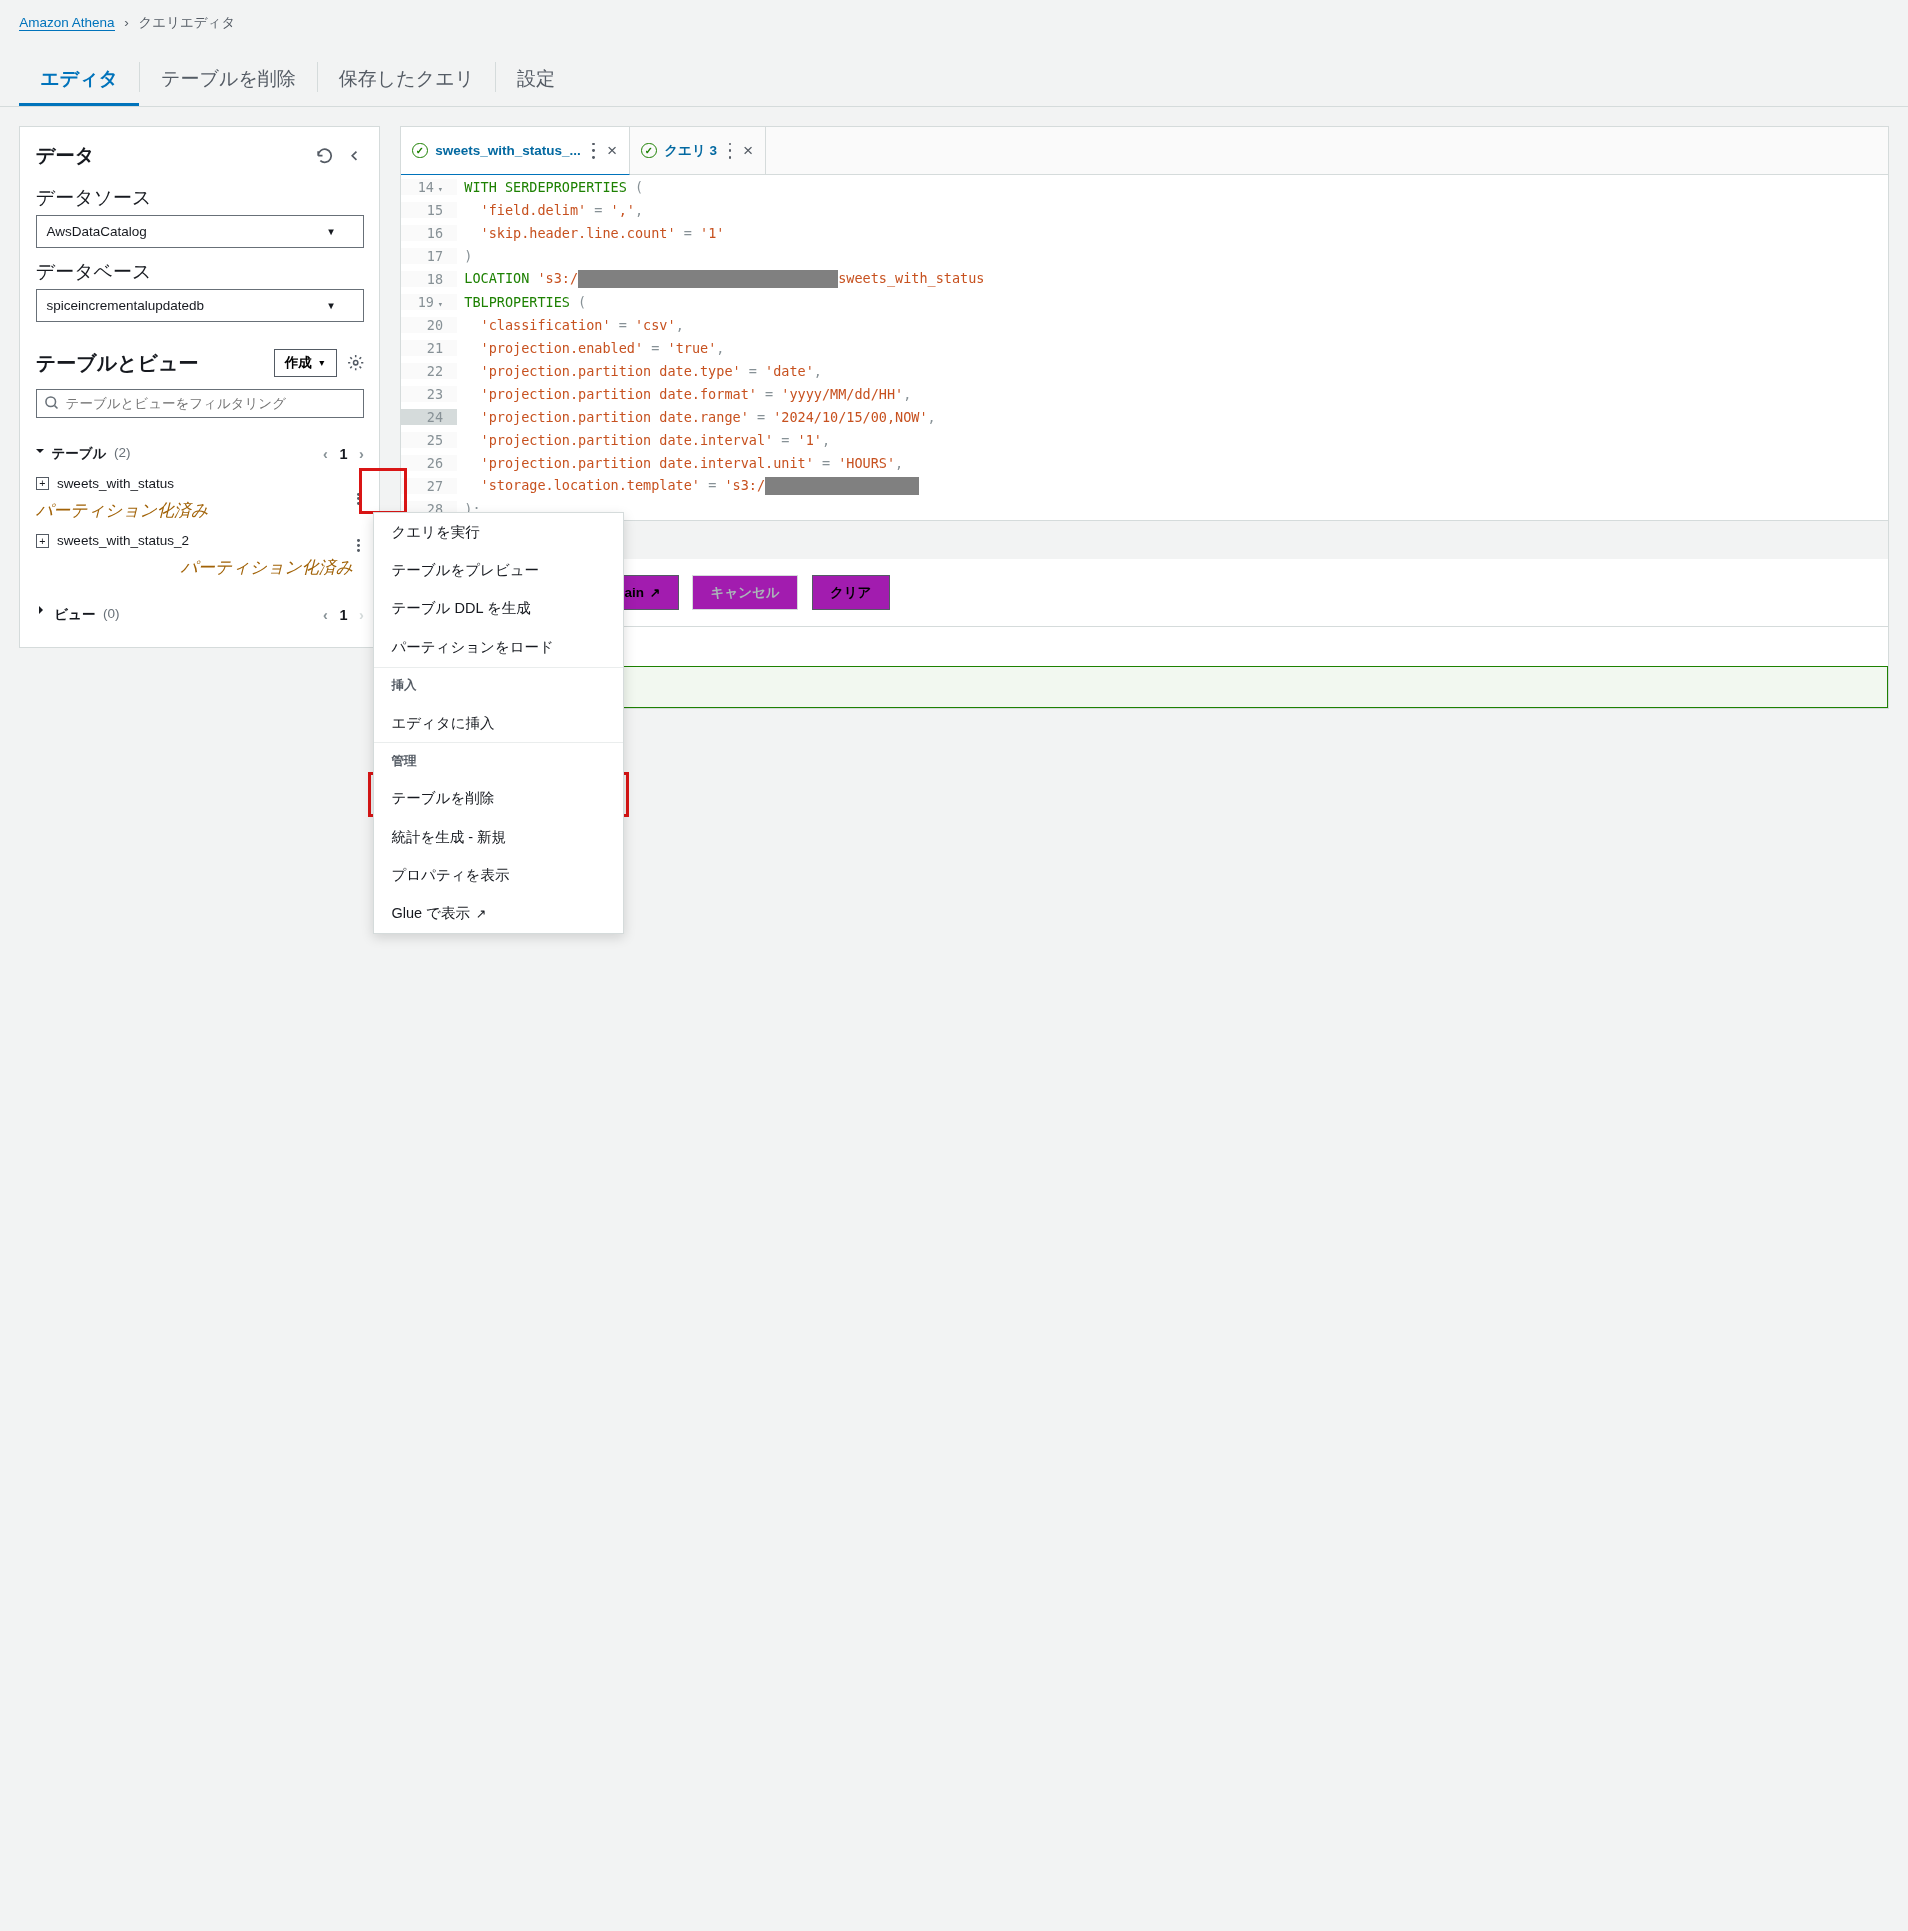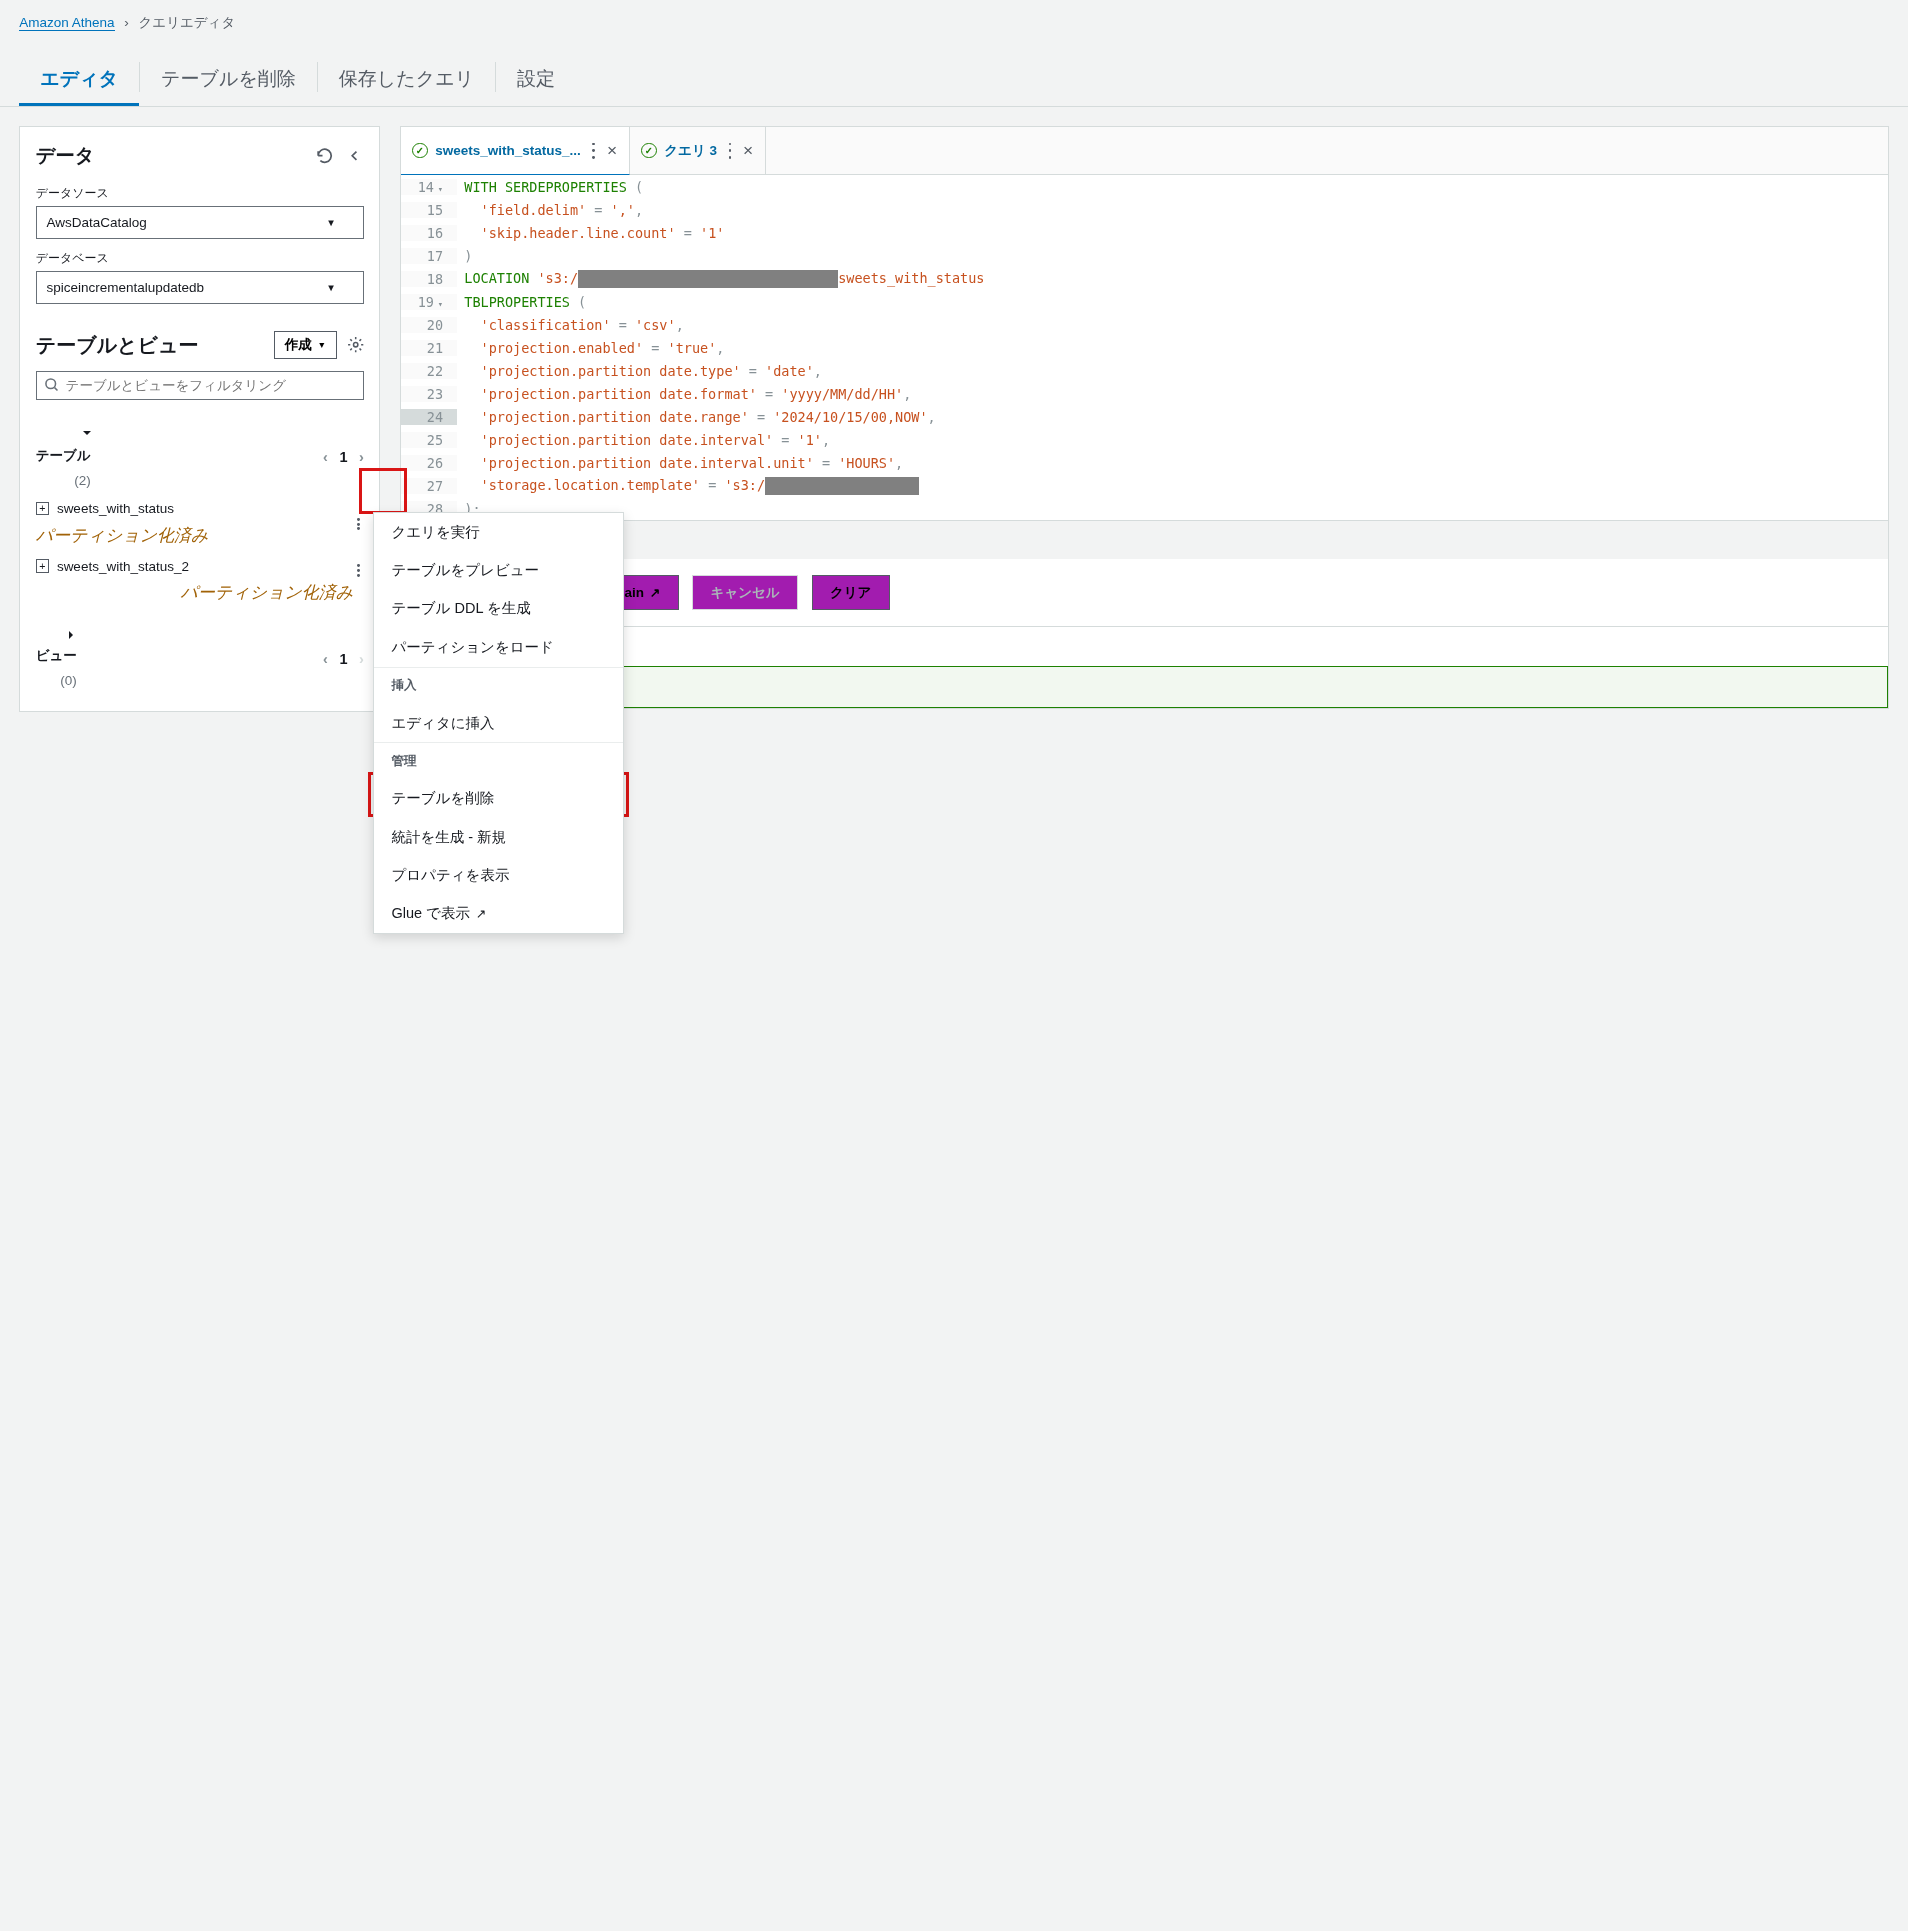--- a/index.html
+++ b/index.html
@@ -92,21 +92,21 @@
 .left-header .icons {
   display: flex;
   gap: 13.5px;
 }
 .icon-btn {
   width: 17.4px; height: 17.4px;
   display: inline-flex; align-items: center; justify-content: center;
   cursor: pointer;
   color: #545b64;
 }
-.field-label { font-size: 12px; color: #16191f; margin: 11.6px 0 3.9px; }
+.field-label { font-size: 19px; color: #16191f; margin: 11.6px 0 3.9px; }
 .select {
   width: 100%;
   border: 1px solid #687078;
   padding: 5.8px 27px 5.8px 9.7px;
   font-size: 13.5px;
   background: #fff;
   height: 33px;
   display: flex;
   align-items: center;
   justify-content: space-between;
@@ -148,21 +148,21 @@
   border: 0; outline: 0; font-size: 13.5px; flex: 1; color: #687078;
 }
 
 .tree-row {
   display: flex;
   align-items: center;
   justify-content: space-between;
   padding: 7.7px 0;
 }
 .tree-row.header { font-weight: 700; padding-top: 11.6px; }
-.tree-left { display: flex; align-items: flex-end; gap: 7.7px; flex-direction: column; }
+.tree-left { display: flex; align-items: flex-start; gap: 7.7px; }
 .tri { width: 0; height: 0; border: 4.8px solid transparent; }
 .tri.down { border-top-color: #16191f; margin-top: 4.8px; }
 .tri.right { border-left-color: #16191f; margin-left: 2.9px; }
 .count { color: #687078; font-weight: 400; }
 .pager { display: flex; align-items: center; gap: 11.6px; color: #879196; font-size: 14.5px; }
 .pager .num { color: #16191f; font-weight: 700; }
 
 .table-item {
   display: flex;
   align-items: center;

